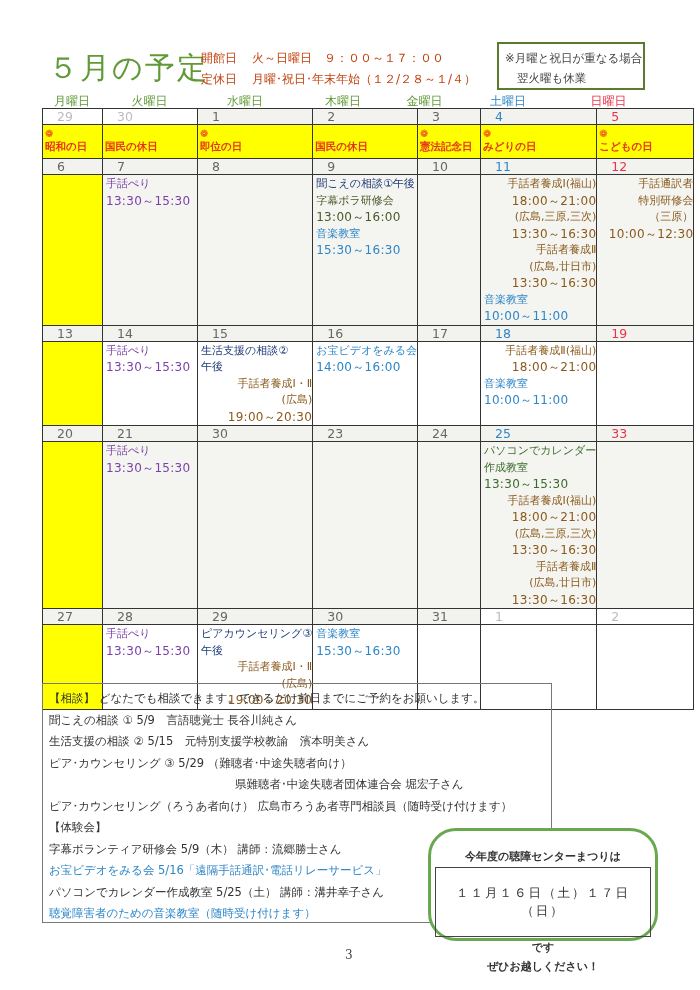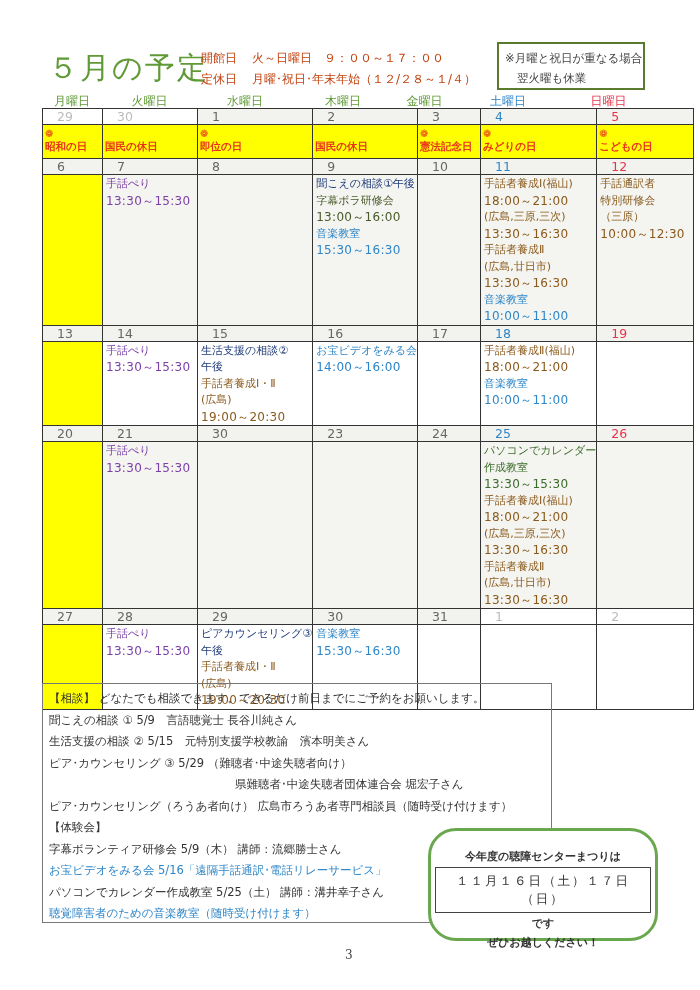--- a/index.html
+++ b/index.html
@@ -26,31 +26,31 @@
   .cal .hol { height: 34px; background: #ffff00; font-size: 10.5px; font-weight: bold; color: #e8331c; padding: 1px 0 0 2px; line-height: 15px; }
   .cal .hol .mark { display: block; height: 13px; font-size: 10px; color: #e8331c; }
   .cal .b { background: #f4f4f0; padding: 1px 0 0 3px; font-size: 11px; font-weight: normal; line-height: 16.5px; }
   .cal .b.mon { background: #ffff00; }
   .cal .b.white { background: #fff; }
   .ev { display: block; white-space: nowrap; }
   .c-purple { color: #7b3fa8; }
   .c-navy { color: #1f3b7a; }
   .c-olive { color: #4a5a2a; }
   .c-blue { color: #2e86c8; }
-  .c-brown { color: #8a5a1c; }
+  .c-brown { color: #8a5a1c; text-align: right; }
   .c-green { color: #3b6b2a; }
   .ev.time { font-size: 12px; letter-spacing: 0.3px; }
 
   .info { position: absolute; left: 42px; top: 683px; width: 510px; height: 240px; border: 1.5px solid #777; padding: 4px 0 0 6px; font-size: 11.5px; line-height: 21.5px; color: #333; }
   .info .ln { white-space: nowrap; }
   .info .ind { padding-left: 186px; }
   .info .blue { color: #2e86c8; }
 
   .fest { position: absolute; left: 428px; top: 828px; width: 230px; height: 113px; border: 3px solid #6aa84f; border-radius: 28px; background: #fff; text-align: center; font-size: 11px; font-weight: bold; color: #333; padding-top: 16px; line-height: 19px; }
-  .fest .date { display: inline-block; border: 1.5px solid #444; padding: 4px 6px; font-weight: normal; font-size: 12.5px; letter-spacing: 2px; line-height: 18px; margin: 1px 4px; }
+  .fest .date { display: inline-block; border: 1.5px solid #444; padding: 16px 6px; font-weight: normal; font-size: 12.5px; letter-spacing: 2px; line-height: 18px; margin: 1px 4px; }
 
   .page { position: absolute; left: 345px; top: 948px; font-size: 12px; color: #444; font-family: "DejaVu Serif", serif; }
 </style>
 </head>
 <body>
 
 <h1 class="title">５月の予定</h1>
 
 <div class="hours">
   <div class="row"><span class="lbl">開館日</span><span>火～日曜日　９：００～１７：００</span></div>
@@ -180,21 +180,21 @@
     <td class="b white"></td>
   </tr>
 
   <tr>
     <td class="d">20</td>
     <td class="d">21</td>
     <td class="d">30</td>
     <td class="d">23</td>
     <td class="d">24</td>
     <td class="d sat">25</td>
-    <td class="d sun">26</td>
+    <td class="d sun">33</td>
   </tr>
   <tr style="height:155px">
     <td class="b mon"></td>
     <td class="b">
       <span class="ev c-purple">手話ぺり</span>
       <span class="ev time c-purple">13:30～15:30</span>
     </td>
     <td class="b"></td>
     <td class="b"></td>
     <td class="b"></td>

